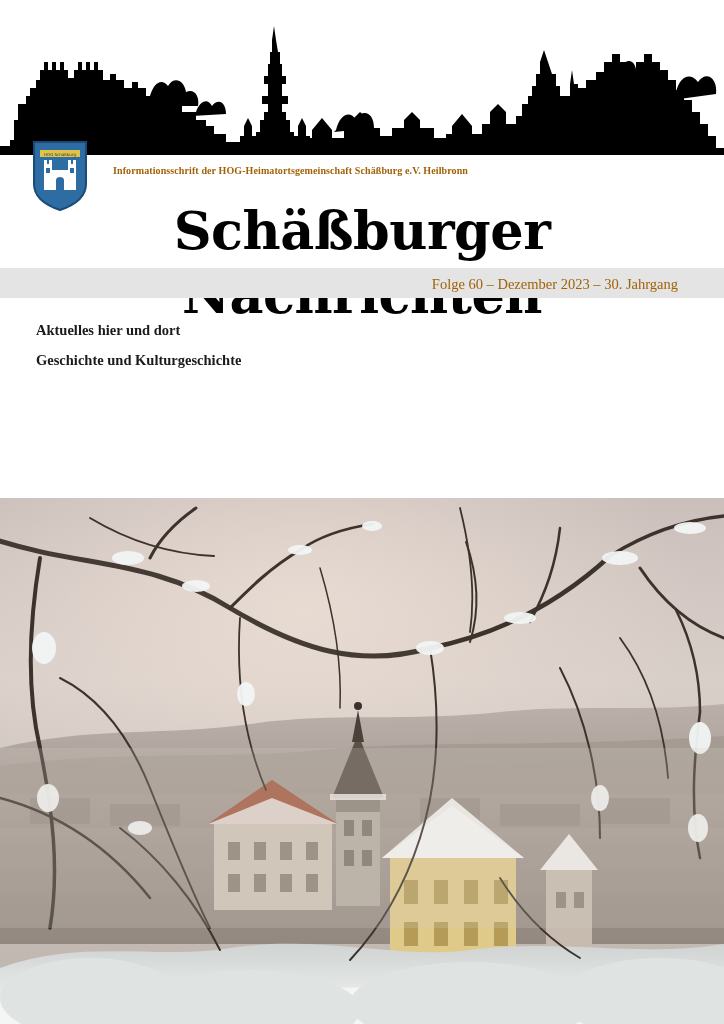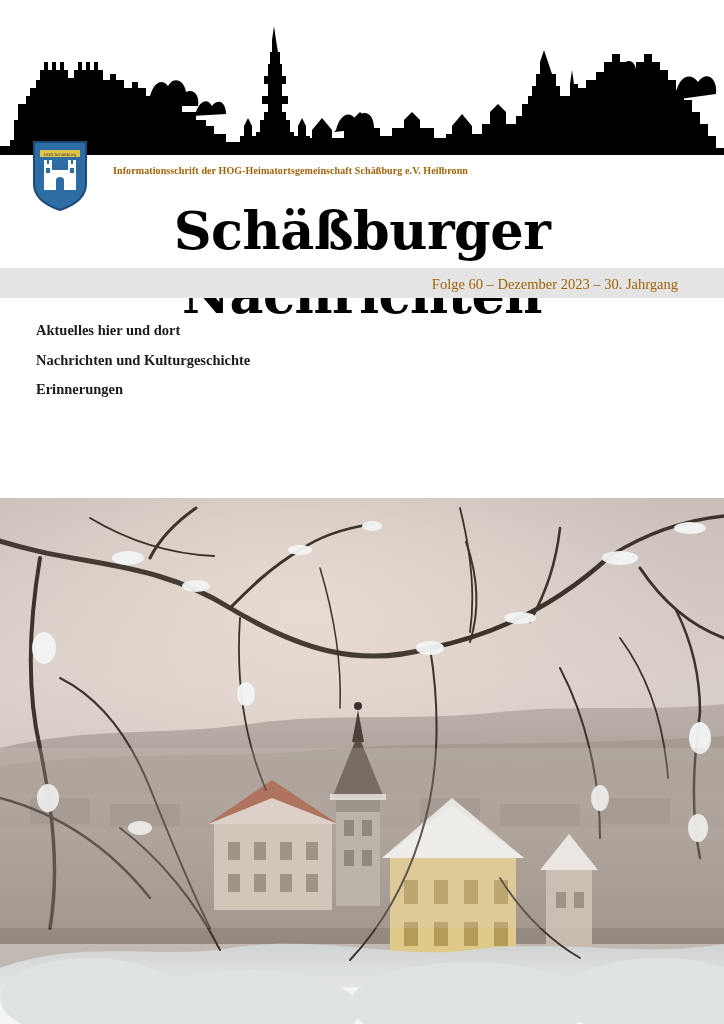--- a/index.html
+++ b/index.html
@@ -187,22 +187,21 @@
   <div class="subtitle">Informationsschrift der HOG-Heimatortsgemeinschaft Schäßburg e.V. Heilbronn</div>
 
   <div class="masthead">Schäßburger Nachrichten</div>
 
   <div class="grey-band"></div>
 
   <div class="issue-line">Folge 60 – Dezember 2023 – 30. Jahrgang</div>
 
   <div class="contents">
     <div class="contents-item">Aktuelles hier und dort</div>
-    <div class="contents-item">Nachrichten und Kulturgeschichte</div>
-    <div class="contents-item">Erinnerungen</div>
+    <div class="contents-item">Geschichte und Kulturgeschichte</div>
   </div>
 
   <div class="photo">
     <svg viewBox="0 0 724 526" preserveAspectRatio="none" aria-hidden="true">
       <defs>
         <linearGradient id="sky" x1="0" y1="0" x2="0" y2="1">
           <stop offset="0%" stop-color="#cbbfbb"></stop>
           <stop offset="35%" stop-color="#d9cfc9"></stop>
           <stop offset="65%" stop-color="#cdc3bd"></stop>
           <stop offset="100%" stop-color="#b9b2ab"></stop>

